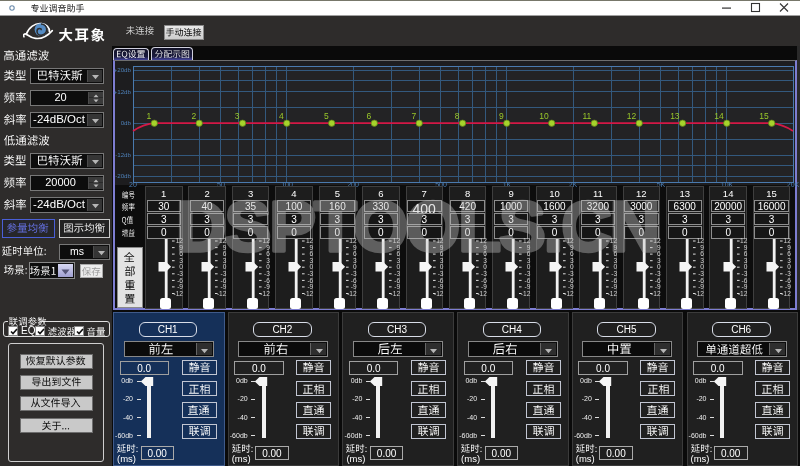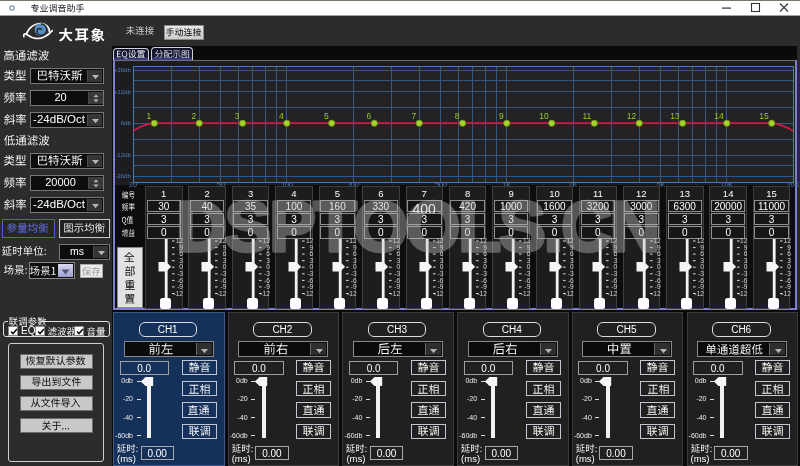--- a/index.html
+++ b/index.html
@@ -765,21 +765,21 @@
     <div class="lat" style="left:747.46px;top:256.88px;font-size:6.6px;color:#cecece;transform:translateX(-100%) translateZ(0);">3</div>
     <div class="lat" style="left:747.46px;top:263.44px;font-size:6.6px;color:#cecece;transform:translateX(-100%) translateZ(0);">0</div>
     <div class="lat" style="left:747.46px;top:270.0px;font-size:6.6px;color:#cecece;transform:translateX(-100%) translateZ(0);">-3</div>
     <div class="lat" style="left:747.46px;top:276.56px;font-size:6.6px;color:#cecece;transform:translateX(-100%) translateZ(0);">-6</div>
     <div class="lat" style="left:747.46px;top:283.12px;font-size:6.6px;color:#cecece;transform:translateX(-100%) translateZ(0);">-9</div>
     <div class="lat" style="left:747.46px;top:289.68px;font-size:6.6px;color:#cecece;transform:translateX(-100%) translateZ(0);">-12</div>
     <div class="abs" style="left:724.5px;top:298px;width:11px;height:11px;background:#fff;border-radius:2.5px;"></div>
     <div class="abs" style="left:752.88px;top:186px;width:37.5px;height:122.5px;background:#1d1d1d;border:1px solid #3f3f3f;"></div>
     <div class="lat" style="left:771.58px;top:187.5px;font-size:9.5px;color:#fff;transform:translateX(-50%) translateZ(0);">15</div>
     <div class="abs" style="left:754.38px;top:199.5px;width:34.5px;height:12.6px;background:#161616;border:1px solid #8e8e8e;"></div>
-    <div class="lat" style="left:771.58px;top:200.5px;font-size:10px;color:#fff;transform:translateX(-50%) translateZ(0);">11000</div>
+    <div class="lat" style="left:771.58px;top:200.5px;font-size:10px;color:#fff;transform:translateX(-50%) translateZ(0);">16000</div>
     <div class="abs" style="left:754.38px;top:212.9px;width:34.5px;height:12.6px;background:#161616;border:1px solid #8e8e8e;"></div>
     <div class="lat" style="left:771.58px;top:213.9px;font-size:10px;color:#fff;transform:translateX(-50%) translateZ(0);">3</div>
     <div class="abs" style="left:754.38px;top:226.3px;width:34.5px;height:12.6px;background:#161616;border:1px solid #8e8e8e;"></div>
     <div class="lat" style="left:771.58px;top:227.3px;font-size:10px;color:#fff;transform:translateX(-50%) translateZ(0);">0</div>
     <svg class="cn" style="left:762.9px;top:238px" width="28" height="72" viewBox="0 0 28 72">
       <rect x="9.8" y="1" width="2.8" height="62" fill="#f2f2f2"></rect>
       <rect x="17" y="2.5" width="2.6" height="1" fill="#ddd"></rect>
       <rect x="17" y="9.1" width="2.6" height="1" fill="#ddd"></rect>
       <rect x="17" y="15.6" width="2.6" height="1" fill="#ddd"></rect>
       <rect x="17" y="22.2" width="2.6" height="1" fill="#ddd"></rect>

